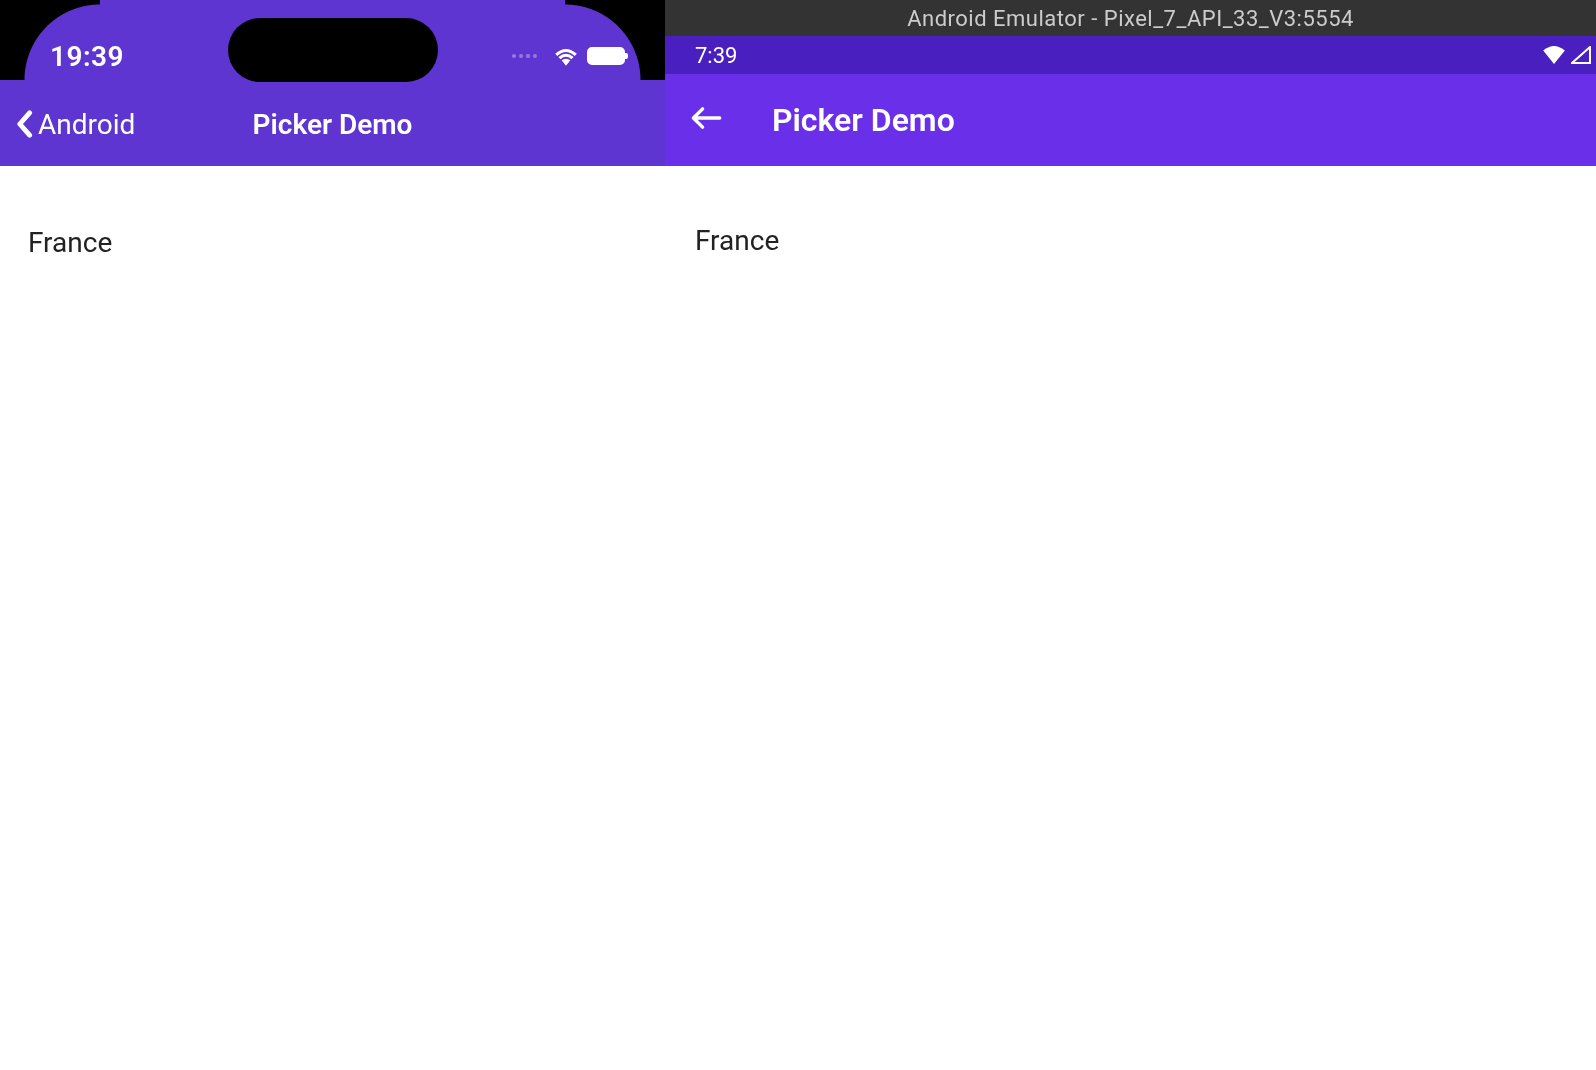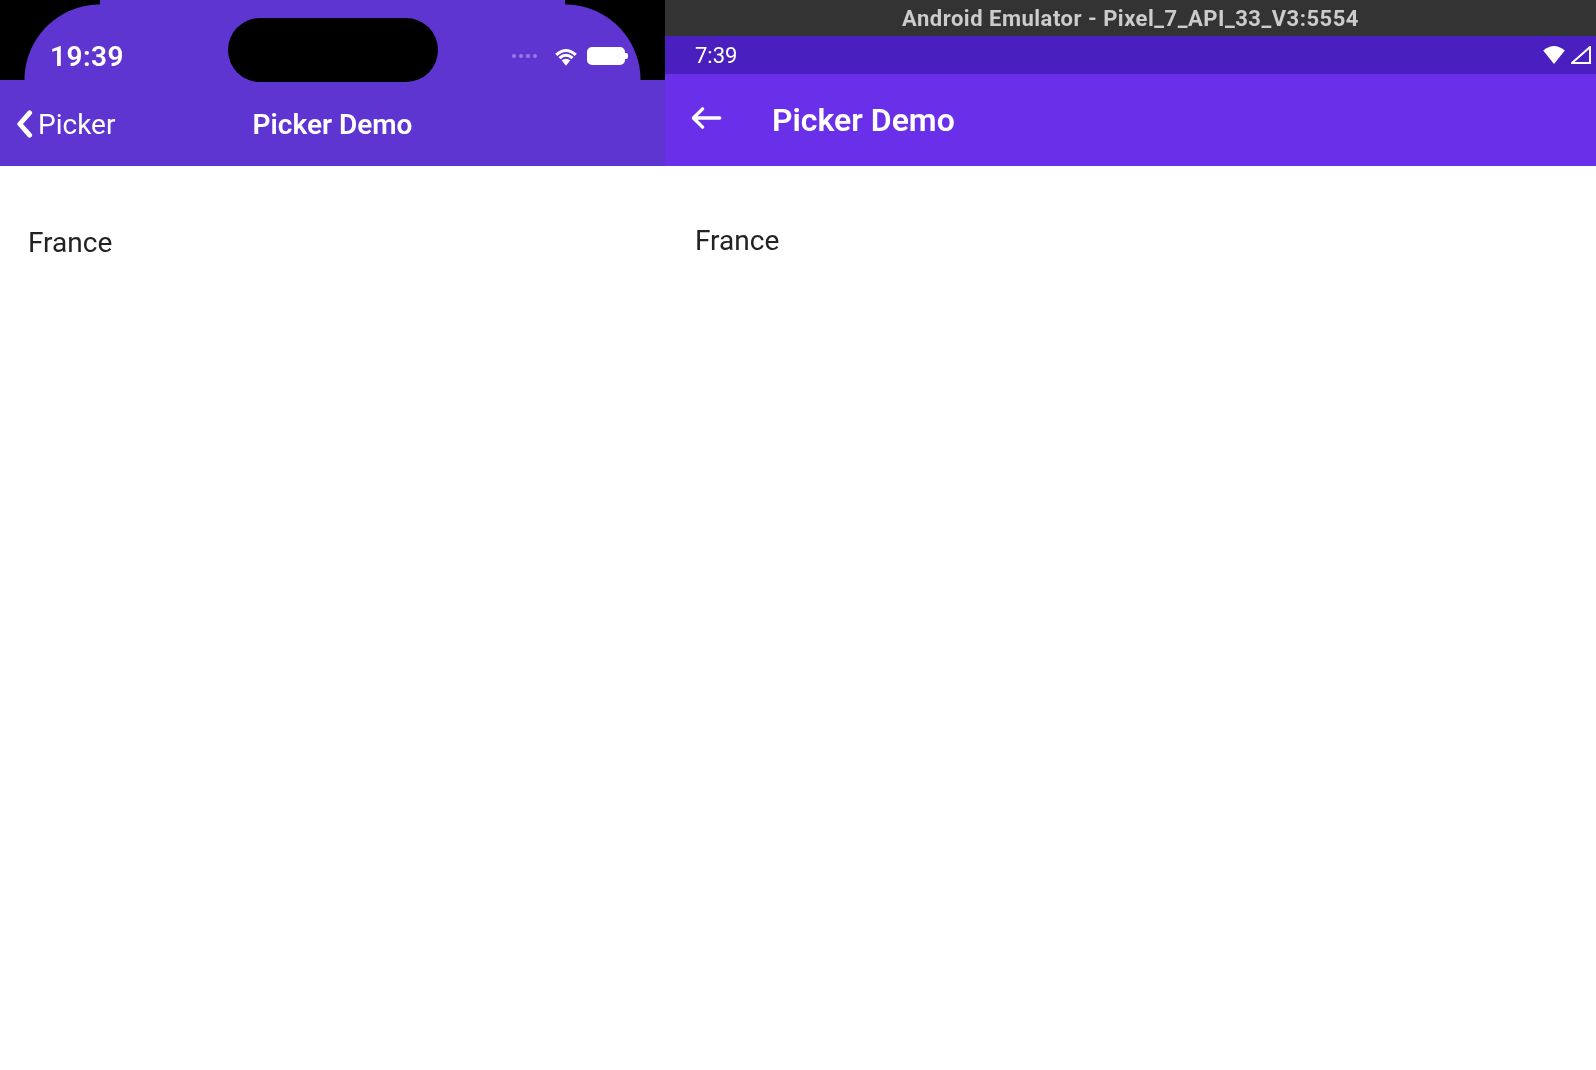--- a/index.html
+++ b/index.html
@@ -166,21 +166,21 @@
       height: 100%;
       background: #fff;
       position: relative;
     }
     
     .android-emulator-bar {
       height: 36px;
       background: #333;
       color: #ccc;
       font-size: 22px;
-      font-weight: 700;
+      font-weight: 400;
       display: flex;
       align-items: center;
       justify-content: center;
       letter-spacing: 0.5px;
     }
     
     .android-statusbar {
       height: 38px;
       background: #4A1FBF;
       display: flex;
@@ -266,21 +266,21 @@
       </svg>
       <div class="ios-battery"></div>
     </div>
   </div>
 
   <div class="ios-navbar">
     <div class="ios-back">
       <svg class="ios-chevron" viewBox="0 0 12 20" fill="none" stroke="#fff" stroke-width="3.5" stroke-linecap="round" stroke-linejoin="round">
         <path d="M10 2 L3 10 L10 18"></path>
       </svg>
-      <span>Picker</span>
+      <span>Android</span>
     </div>
     <div class="ios-title">Picker Demo</div>
   </div>
 
   <div class="ios-content">
     <div class="ios-picker-value">France</div>
   </div>
 </div>
 
 <div class="android-device">

